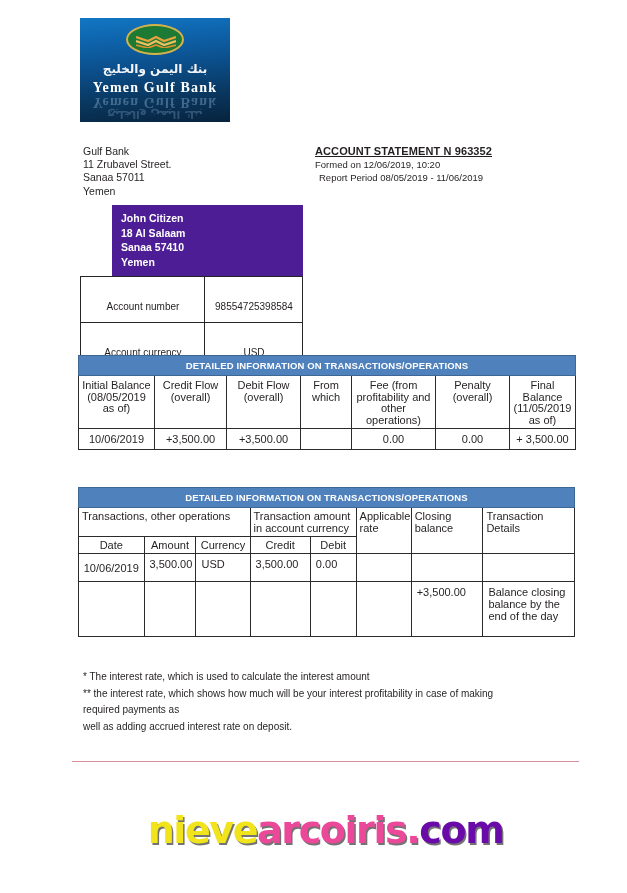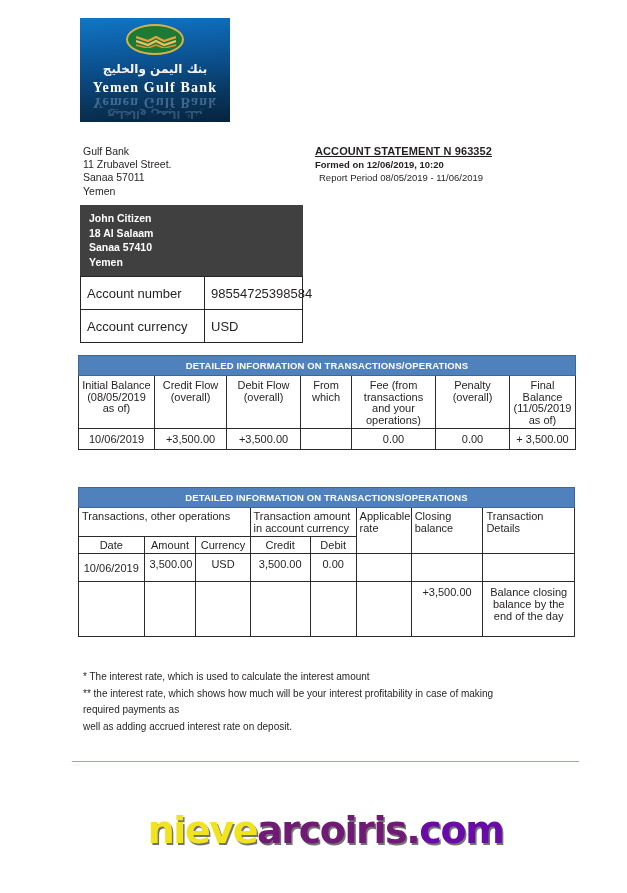--- a/index.html
+++ b/index.html
@@ -118,51 +118,53 @@
     font-size: 10.5px;
     line-height: 13.2px;
     color: #231f20;
   }
   .stmt-title {
     font-weight: bold;
     text-decoration: underline;
     font-size: 11px;
     letter-spacing: 0.1px;
   }
-  .stmt-sub { font-size: 9.5px; font-weight: bold; }
+  .stmt-sub { font-size: 9.5px; }
   .stmt-sub2 { font-size: 9.5px; padding-left: 4px; }
 
   
   .cust-wrap {
     position: absolute;
     left: 68px;
     top: 205px;
     width: 223px;
   }
   .cust-blue {
-    background: #404040;
+    background: #4c1d95;
     color: #ffffff;
     font-weight: bold;
     font-size: 10.5px;
     line-height: 14.5px;
     padding: 6px 0 7px 9px;
     box-sizing: border-box;
+    margin-left: 32px;
   }
   .acct-table {
     border-collapse: collapse;
     width: 223px;
     table-layout: fixed;
   }
   .acct-table td {
     border: 1px solid #262626;
-    font-size: 13px;
-    padding: 6px 5px 6px 6px;
+    font-size: 10px;
+    padding: 19px 5px 6px 6px;
     height: 20px;
     vertical-align: middle;
     color: #231f20;
+    text-align: center;
   }
   .acct-table td.k { width: 112px; }
 
   
   .tbl {
     border-collapse: collapse;
     table-layout: fixed;
     width: 497px;
     position: absolute;
     left: 66px;
@@ -186,21 +188,21 @@
     vertical-align: middle;
     border: 1px solid #3f6795;
   }
   .tbl .colhead {
     text-align: center;
     vertical-align: top;
     line-height: 11.5px;
     padding-top: 4px;
   }
   .tbl .cell-c { text-align: center; vertical-align: middle; padding: 4px 3px; }
-  .tbl .cell-l { text-align: center; vertical-align: top; line-height: 12px; padding: 4px 5px; }
+  .tbl .cell-l { text-align: left; vertical-align: top; line-height: 12px; padding: 4px 5px; }
 
   
   #table1 { top: 355px; }
   
   #table2 { top: 487px; }
 
   .t2-head-l { text-align: left; vertical-align: top; line-height: 12px; padding: 4px 6px; }
   .t2-sub { text-align: center; vertical-align: middle; padding: 4px 3px; }
   .t2-row td { height: 19px; }
   .t2-lastrow td { height: 46px; }
@@ -241,21 +243,21 @@
     top: 808px;
     text-align: center;
     font-family: "DejaVu Sans", sans-serif;
     font-size: 38px;
     font-weight: bold;
     letter-spacing: -1.4px;
     white-space: nowrap;
   }
   .wm span { text-shadow: 1.5px 1.5px 0 rgba(0,0,0,0.55); }
   .wm .s1 { color: #f2e41c; }
-  .wm .s2 { color: #701a75; }
+  .wm .s2 { color: #ec4899; }
   .wm .s3 { color: #6a0aa8; }
 </style>
 </head>
 <body>
 
 <div class="page">
 
   <div class="logo-box">
     <div class="logo-emblem">
       <svg class="wave" viewBox="0 0 40 14">
@@ -316,21 +318,21 @@
     </colgroup>
     <tbody>
       <tr>
         <td class="banner" colspan="7">DETAILED INFORMATION ON TRANSACTIONS/OPERATIONS</td>
       </tr>
       <tr>
         <td class="colhead">Initial Balance (08/05/2019 as of)</td>
         <td class="colhead">Credit Flow (overall)</td>
         <td class="colhead">Debit Flow (overall)</td>
         <td class="colhead">From which</td>
-        <td class="colhead">Fee (from transactions and your operations)</td>
+        <td class="colhead">Fee (from profitability and other operations)</td>
         <td class="colhead">Penalty (overall)</td>
         <td class="colhead">Final Balance (11/05/2019 as of)</td>
       </tr>
       <tr>
         <td class="cell-c">10/06/2019</td>
         <td class="cell-c">+3,500.00</td>
         <td class="cell-c">+3,500.00</td>
         <td class="cell-c"></td>
         <td class="cell-c">0.00</td>
         <td class="cell-c">0.00</td>

